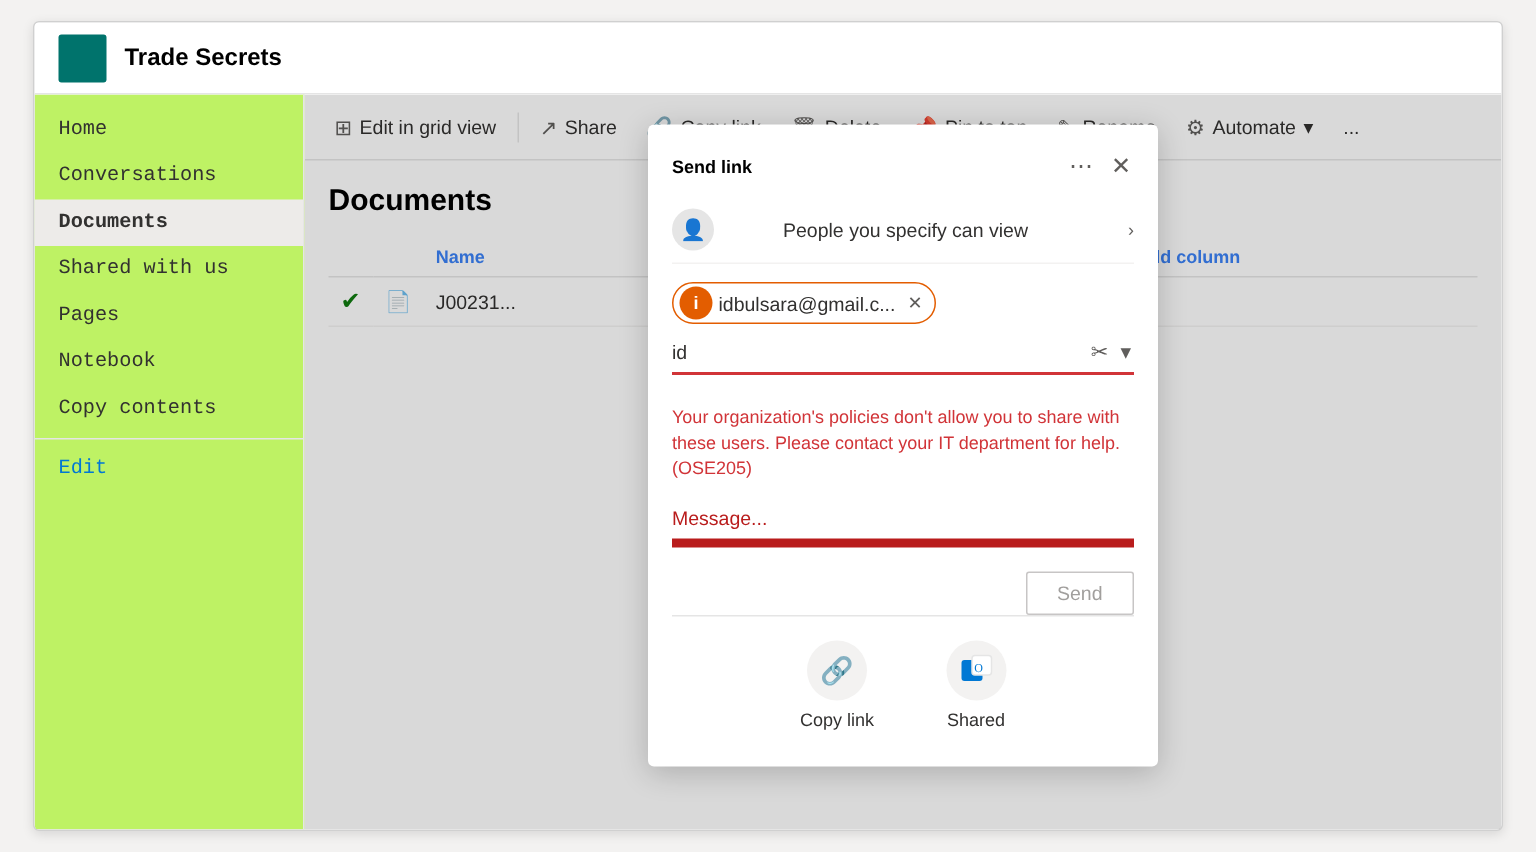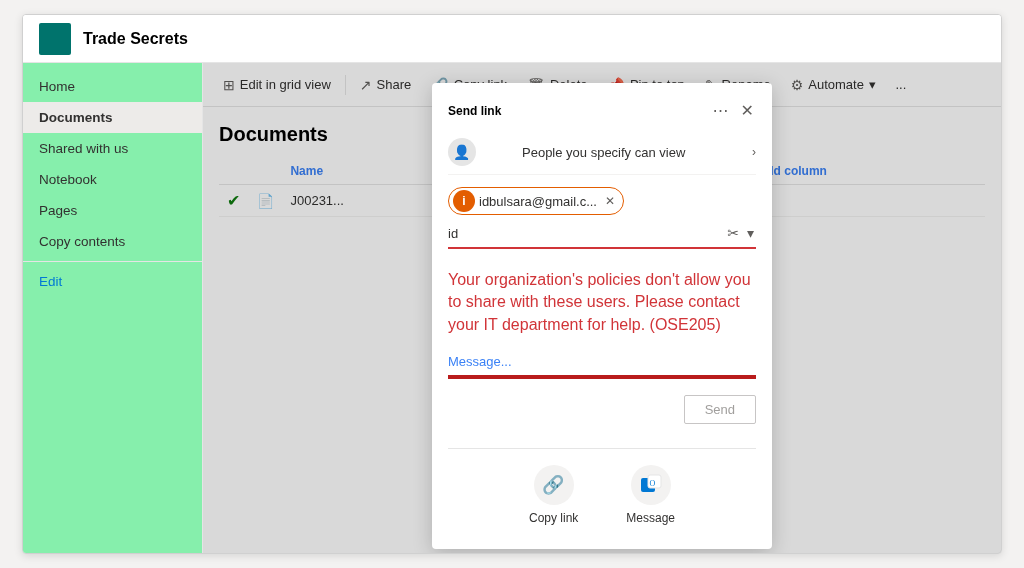--- a/index.html
+++ b/index.html
@@ -49,21 +49,22 @@
       display: flex;
       flex: 1;
       overflow: hidden;
     }
     
     .sidebar {
       width: 180px;
       flex-shrink: 0;
       border-right: 1px solid #e5e5e5;
       padding: 8px 0;
-      background: #86efac;
+      background: #bef264;
+      font-family: Liberation Mono, monospace;
     }
     .sidebar-item {
       padding: 8px 16px;
       font-size: 13.5px;
       color: #323130;
       cursor: pointer;
       user-select: none;
     }
     .sidebar-item.active {
       background: #edebe9;
@@ -303,38 +304,38 @@
     .input-action-btn {
       background: none;
       border: none;
       cursor: pointer;
       color: #605e5c;
       font-size: 14px;
       padding: 2px;
     }
     
     .error-msg {
-      font-size: 16px;
+      font-size: 12px;
       color: #d13438;
       margin-bottom: 12px;
       line-height: 1.4;
     }
     
     .message-area {
       font-size: 13px;
-      color: #3b82f6;
+      color: #b91c1c;
       margin-bottom: 16px;
       padding: 6px 0;
-      border-bottom: 4px solid #b91c1c;
+      border-bottom: 6px solid #b91c1c;
     }
     
     .send-btn-row {
       display: flex;
       justify-content: flex-end;
-      margin-bottom: 24px;
+      margin-bottom: 0;
     }
     .send-btn {
       padding: 6px 20px;
       border: 1px solid #c7c5c5;
       background: #fff;
       border-radius: 2px;
       font-size: 13px;
       color: #a19f9d;
       cursor: not-allowed;
     }
@@ -377,24 +378,25 @@
 
   <div class="app-header">
     <div class="app-logo"></div>
     <span class="app-title">Trade Secrets</span>
   </div>
 
   <div class="app-body">
 
     <nav class="sidebar">
       <div class="sidebar-item">Home</div>
+      <div class="sidebar-item">Conversations</div>
       <div class="sidebar-item active">Documents</div>
       <div class="sidebar-item">Shared with us</div>
+      <div class="sidebar-item">Pages</div>
       <div class="sidebar-item">Notebook</div>
-      <div class="sidebar-item">Pages</div>
       <div class="sidebar-item">Copy contents</div>
       <div class="sidebar-divider"></div>
       <div class="sidebar-item link-style">Edit</div>
     </nav>
 
     <div class="main-content">
 
       <div class="toolbar">
         <button class="toolbar-btn">
           <span class="icon">⊞</span>
@@ -508,21 +510,21 @@
                 <span class="bottom-action-label">Copy link</span>
               </div>
               <div class="bottom-action">
                 <div class="bottom-action-icon">
                   <svg width="22" height="22" viewBox="0 0 22 22" fill="none">
                     <rect x="1" y="4" width="14" height="14" rx="2" fill="#0078d4"></rect>
                     <rect x="8" y="1" width="13" height="13" rx="2" fill="#fff" stroke="#e5e5e5"></rect>
                     <text x="9.5" y="12" font-size="8" fill="#0078d4" font-family="Segoe UI">O</text>
                   </svg>
                 </div>
-                <span class="bottom-action-label">Message</span>
+                <span class="bottom-action-label">Shared</span>
               </div>
             </div>
           </div>
         </div>
       </div>
 
     </div>
   </div>
 </div>
 

